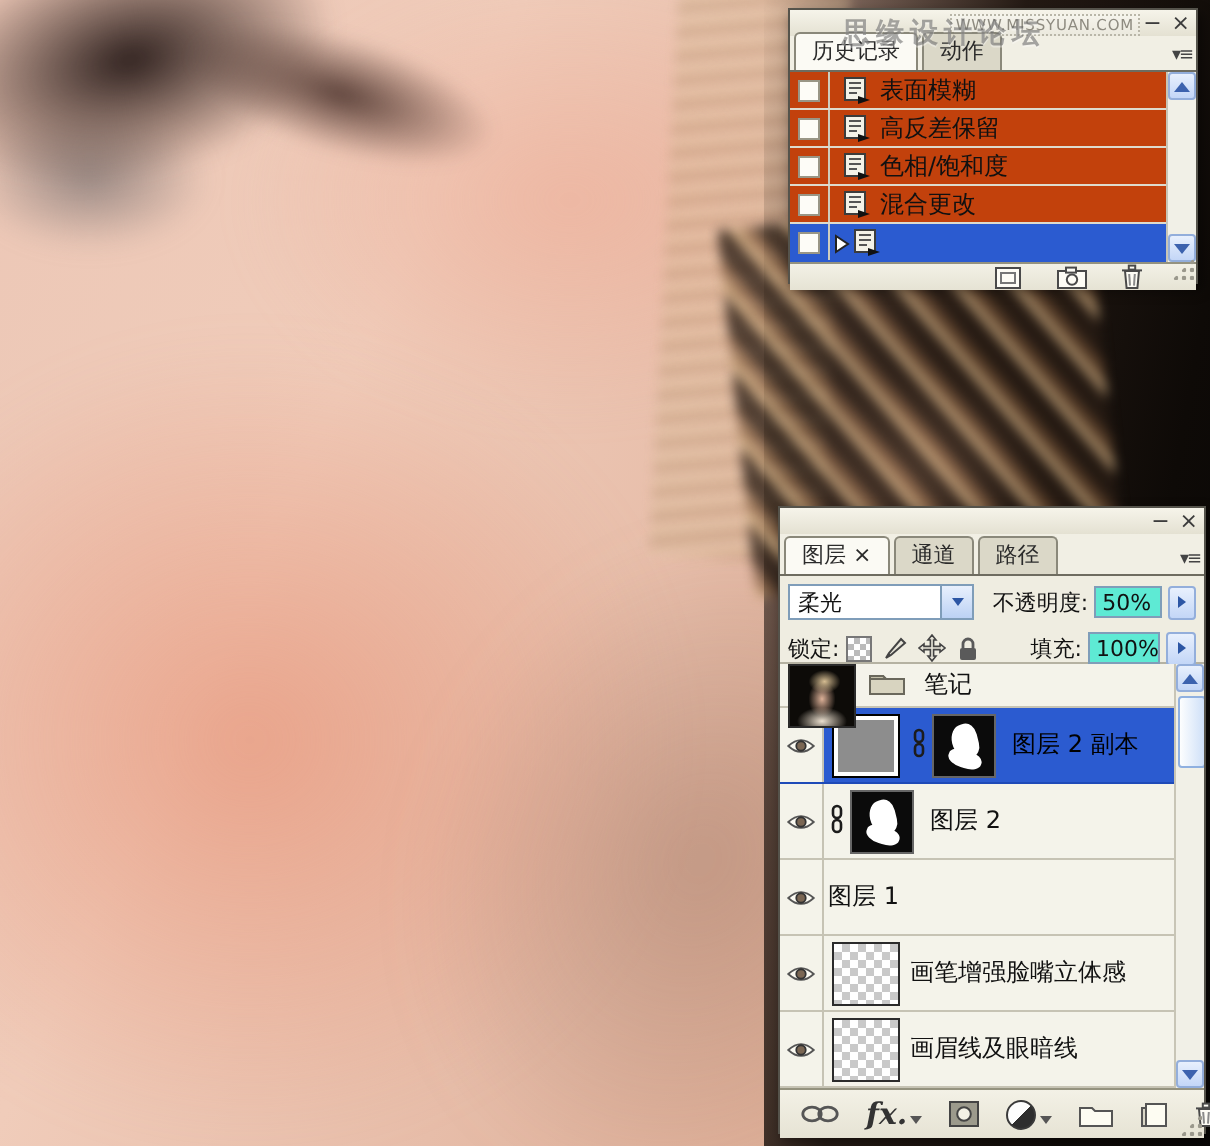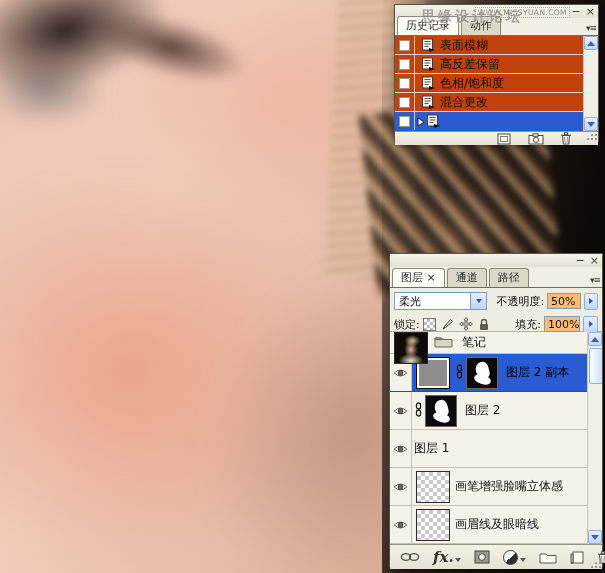--- a/index.html
+++ b/index.html
@@ -81,21 +81,21 @@
   .layers-panel{left:389px;top:253px;width:214px;height:314px;}
   .controls{height:44px;background:#efede1;border-bottom:1px solid #b5b2a2;box-sizing:border-box;padding:3px 4px 0;}
   .ctlrow{display:flex;align-items:center;height:20px;gap:3px;}
   .combo{width:100px;height:18px;background:#fff;border:1px solid #7f9db9;box-sizing:border-box;
     display:flex;align-items:flex-end;font-size:11px;padding-left:4px;}
   .combo .cbtn{margin-left:auto;width:15px;align-self:stretch;border-left:1px solid #7f9db9;
     background:linear-gradient(#e8f0fd,#bcd2f4);display:flex;align-items:center;justify-content:center;}
   .tri-down{width:0;height:0;border-left:3.5px solid transparent;border-right:3.5px solid transparent;border-top:4.5px solid #2c56a4;}
   .tri-right{width:0;height:0;border-top:3.5px solid transparent;border-bottom:3.5px solid transparent;border-left:4.5px solid #2c56a4;}
   .lbl{font-size:11px;white-space:nowrap;}
-  .field{width:36px;height:16px;box-sizing:border-box;background:#fdba74;border:1px solid #7f9db9;
+  .field{width:36px;height:16px;box-sizing:border-box;background:#5eead4;border:1px solid #7f9db9;
     font-size:11px;display:flex;align-items:center;padding-left:3px;}
   .spin{width:15px;height:17px;box-sizing:border-box;border:1px solid #93aedb;border-radius:2px;
     background:linear-gradient(#e8f0fd,#c3d6f7);display:flex;align-items:center;justify-content:center;}
   .lockicons{display:flex;align-items:center;gap:5px;margin-right:auto;}
   .lockicon{display:flex;align-items:center;}
   .mini-checker{width:11px;height:11px;border:1px solid #777;
     background-color:#fff;background-image:linear-gradient(45deg,#bbb 25%,transparent 25%,transparent 75%,#bbb 75%),
     linear-gradient(45deg,#bbb 25%,transparent 25%,transparent 75%,#bbb 75%);
     background-position:0 0,3px 3px;background-size:6px 6px;}
 

